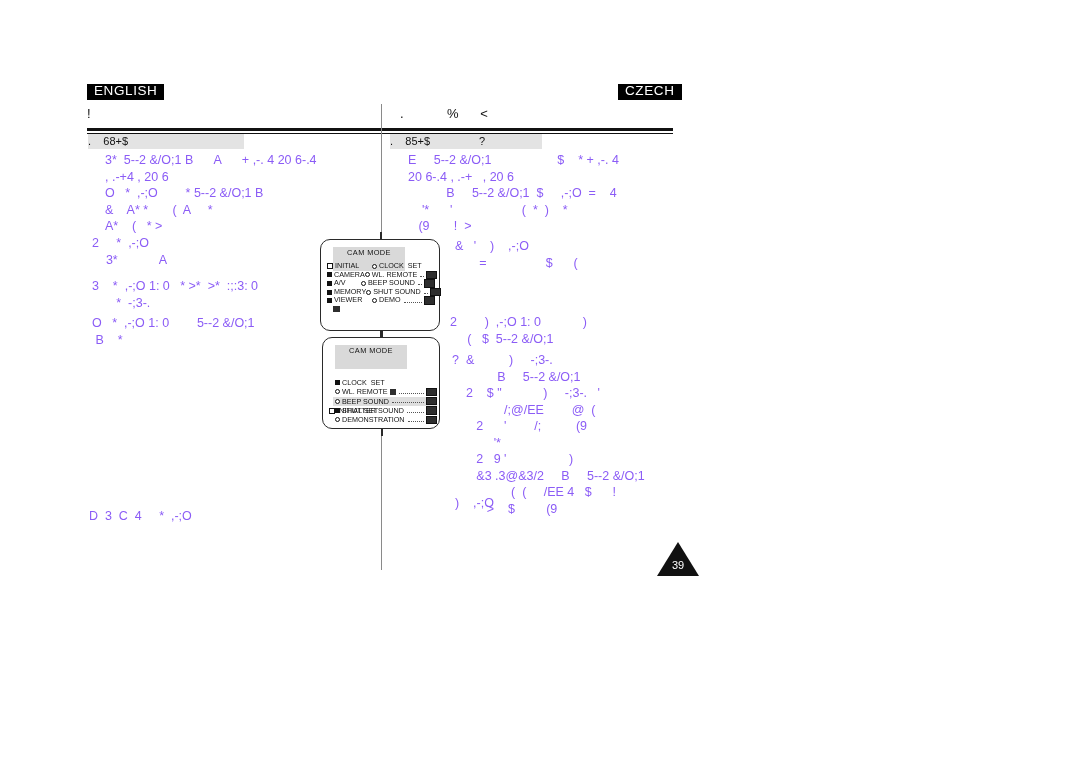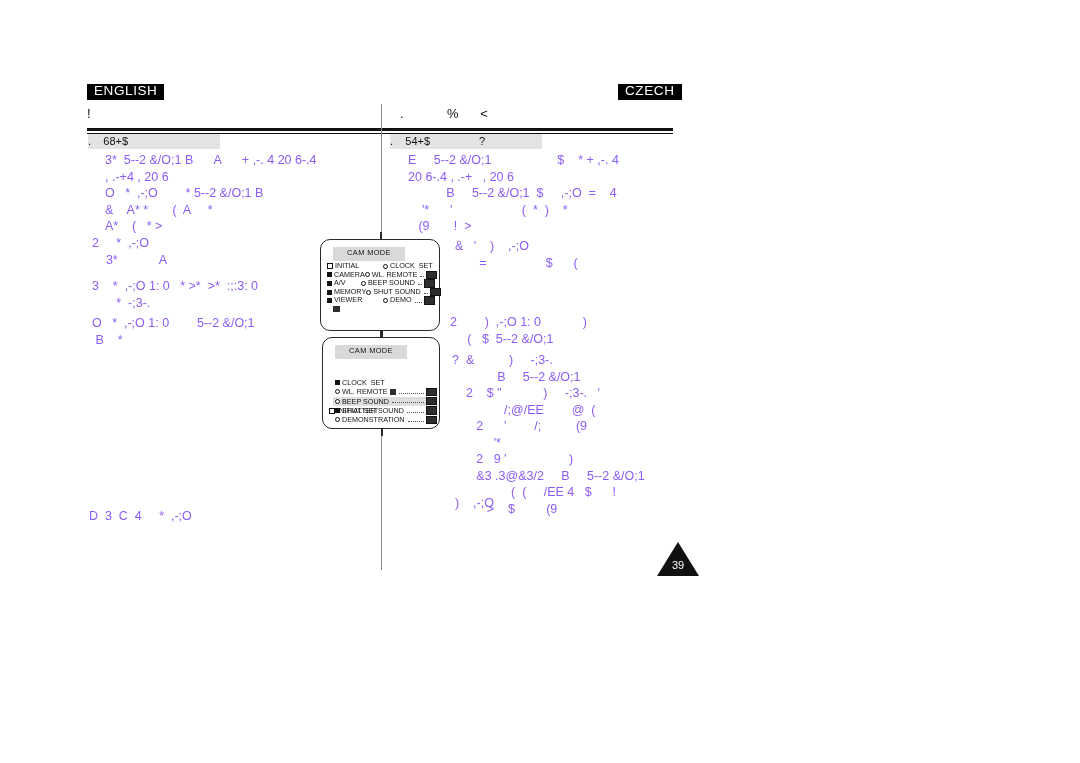--- a/index.html
+++ b/index.html
@@ -89,21 +89,21 @@
   
   .section-bar {
     position: absolute;
     background: #e3e3e3;
     height: 15px;
     font-size: 11px;
     color: #111;
     white-space: pre;
     line-height: 15px;
   }
-  #section-bar-left  { left: 88px;  top: 134px; width: 132px; }
+  #section-bar-left  { left: 88px;  top: 134px; width: 156px; }
   #section-bar-right { left: 390px; top: 134px; width: 152px; }
 
   
   .body-block {
     position: absolute;
     font-size: 12.5px;
     line-height: 16.5px;
     color: #8b5cf6;
     white-space: pre;
     font-family: "Liberation Sans", sans-serif;
@@ -144,21 +144,21 @@
     left: 50%;
   }
   .lcd-notch-top { top: -8px; height: 8px; }
   .lcd-notch-bottom { bottom: -8px; height: 8px; }
 
   .lcd-title {
     position: absolute;
     left: 12px;
     top: 7px;
     width: 72px;
-    height: 14px;
+    height: 24px;
     background: #d9d9d9;
     font-size: 7.4px;
     letter-spacing: 0.4px;
     text-align: center;
     line-height: 11px;
     color: #111;
     white-space: pre;
   }
 
   
@@ -170,21 +170,21 @@
     font-size: 7.2px;
     line-height: 8.6px;
     color: #111;
   }
   .menu-row {
     display: flex;
     align-items: center;
     height: 8.6px;
   }
   .menu-col-left {
-    width: 56px;
+    width: 45px;
     display: flex;
     align-items: center;
     white-space: pre;
   }
   .menu-col-right {
     flex: 1;
     display: flex;
     align-items: center;
     white-space: pre;
     position: relative;
@@ -312,21 +312,21 @@
   <div class="title-row">
     <div class="title-left">!</div>
     <div class="title-right">.            %      &lt;</div>
   </div>
 
   <div class="rule-thick"></div>
   <div class="rule-thin"></div>
   <div class="col-divider"></div>
 
   <div class="section-bar" id="section-bar-left">.    68+$</div>
-  <div class="section-bar" id="section-bar-right">.    54+$                ?</div>
+  <div class="section-bar" id="section-bar-right">.    85+$                ?</div>
 
   <div class="body-block" id="block-l1">3*  5--2 &amp;/O;1 B      A      + ,-. 4 20 6-.4
 , .-+4 , 20 6
 O   *  ,-;O        * 5--2 &amp;/O;1 B
 &amp;    A* *       (  A     *
 A*    (   * &gt;</div>
   <div class="body-block" id="block-l2">2     *  ,-;O
     3*            A</div>
   <div class="body-block" id="block-l3">3    *  ,-;O 1: 0   * &gt;*  &gt;*  :;:3: 0
        *  -;3-.</div>

